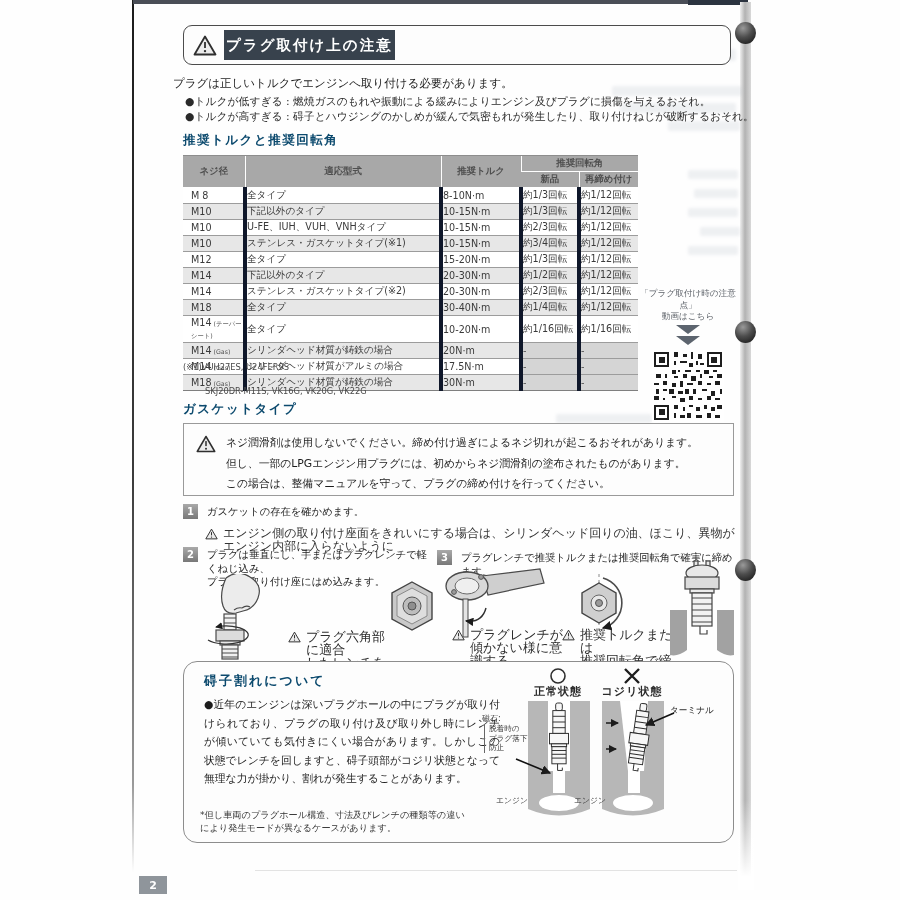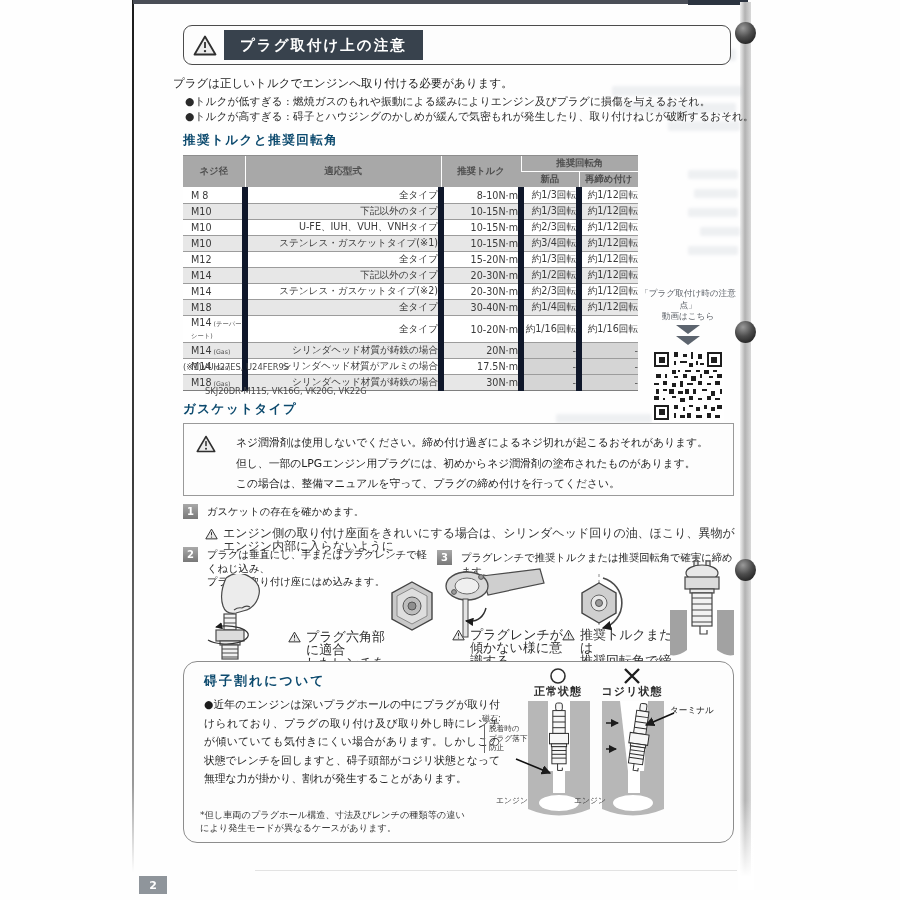--- a/index.html
+++ b/index.html
@@ -15,52 +15,52 @@
   #binder-rod{left:740px;top:2px;width:11px;height:886px;background:linear-gradient(90deg,#efefef,#b2b2b2 45%,#d9d9d9);}
   #rod-fade{left:738px;top:800px;width:16px;height:90px;background:linear-gradient(rgba(255,255,255,0),#fff 85%);}
   .rod-ball{width:21px;height:22px;border-radius:50%;background:radial-gradient(circle at 38% 28%,#9a9a9a,#4d4d4d 45%,#1f1f1f 85%);}
   #bottom-edge-line{left:255px;top:870px;width:482px;height:1px;background:#e3e3e3;}
 
   
   .bleed{background:#8a95a6;opacity:.13;filter:blur(1.4px);border-radius:2px;}
 
   
   #title-box{left:183px;top:25px;width:548px;height:40px;border:1.6px solid #4c4c4c;border-radius:9px;display:flex;align-items:center;padding-left:9px;box-sizing:border-box;background:#fdfdfd;}
-  #title-bar{margin-left:7px;height:30px;background:#38424d;color:#fff;display:flex;align-items:center;padding:0 16px;font-size:14.5px;font-weight:bold;letter-spacing:2px;}
+  #title-bar{margin-left:7px;height:30px;background:#38424d;color:#fff;display:flex;align-items:center;padding:0 2px;font-size:14.5px;font-weight:bold;letter-spacing:2px;}
 
   .sec-heading{color:#0c4a6e;font-weight:bold;font-size:12.5px;letter-spacing:1.5px;}
 
   #intro-line{left:173px;top:76px;font-size:11.5px;color:#1d1d1d;}
   .intro-bullet{left:185px;font-size:10.8px;color:#2a2a2a;}
 
   
   #torque-table{left:183px;top:155px;}
   table{border-collapse:collapse;table-layout:fixed;width:455px;font-size:9.6px;color:#3a3a3a;}
   thead th{background:#a8a8a8;color:#4e4e4e;font-weight:bold;border-left:1px solid #fff;border-bottom:1px solid #fff;padding:1px 0;font-size:9.4px;}
   thead tr:first-child th{border-top:1px solid #8d8d8d;}
   thead th:first-child{border-left:none;}
-  tbody td{border-bottom:1px solid #9c9c9c;border-left:6px solid #0f172a;padding:1px 0;height:12.5px;text-align:right;}
+  tbody td{border-bottom:1px solid #9c9c9c;border-left:4px solid #0f172a;padding:1px 0;height:12.5px;text-align:left;}
   tbody td:first-child{border-left:none;text-align:left;padding-left:8px;}
   tbody tr.odd{background:#fff;}
   tbody tr.even{background:#e7e7e7;}
   tbody td.dash{background:#d5d5d5;color:#555;}
   tbody tr:last-child td{border-bottom:1.4px solid #7f7f7f;}
   td .note{font-size:6.3px;color:#555;}
   .col-size{width:62px;} .col-type{width:196px;} .col-torque{width:80px;} .col-new{width:58px;} .col-re{width:59px;}
 
   .footnote-line{left:183px;font-size:8.3px;color:#4a4a4a;}
 
   
   #qr-cluster{left:634px;top:288px;width:108px;text-align:center;}
   #qr-caption{font-size:8.6px;color:#5a5f66;line-height:11.5px;}
   .chev{width:0;height:0;border-left:12px solid transparent;border-right:12px solid transparent;border-top:9px solid #5c646e;margin:2px auto 0;}
   #qr-code{margin:5px auto 0;display:block;}
 
   
-  #warn-box{left:183px;top:423px;width:551px;height:73px;border:1.4px solid #9a9a9a;box-sizing:border-box;display:flex;gap:20px;padding:9px 12px;background:#fdfdfd;}
+  #warn-box{left:183px;top:423px;width:551px;height:73px;border:1.4px solid #9a9a9a;box-sizing:border-box;display:flex;gap:10px;padding:9px 12px;background:#fdfdfd;}
   #warn-box .lines{font-size:10.8px;line-height:20.5px;color:#1c1c1c;}
 
   .step-row{display:flex;gap:9px;align-items:flex-start;}
   .badge{flex:0 0 auto;width:15px;height:15px;background:linear-gradient(#a9a9a9,#787878);color:#fff;font-size:10px;font-weight:bold;display:flex;align-items:center;justify-content:center;}
   .step-text{font-size:10.3px;color:#222;line-height:13.5px;padding-top:1px;}
   .mini-caution{display:flex;gap:5px;align-items:flex-start;font-size:12px;color:#333;line-height:12.5px;}
   .illus-caption{display:flex;gap:5px;align-items:flex-start;font-size:13px;color:#2d2d2d;line-height:13px;}
 
   
   #insulator-box{left:183px;top:661px;width:551px;height:182px;border:1.6px solid #8d8d8d;border-radius:14px;box-sizing:border-box;background:#fdfdfd;}

